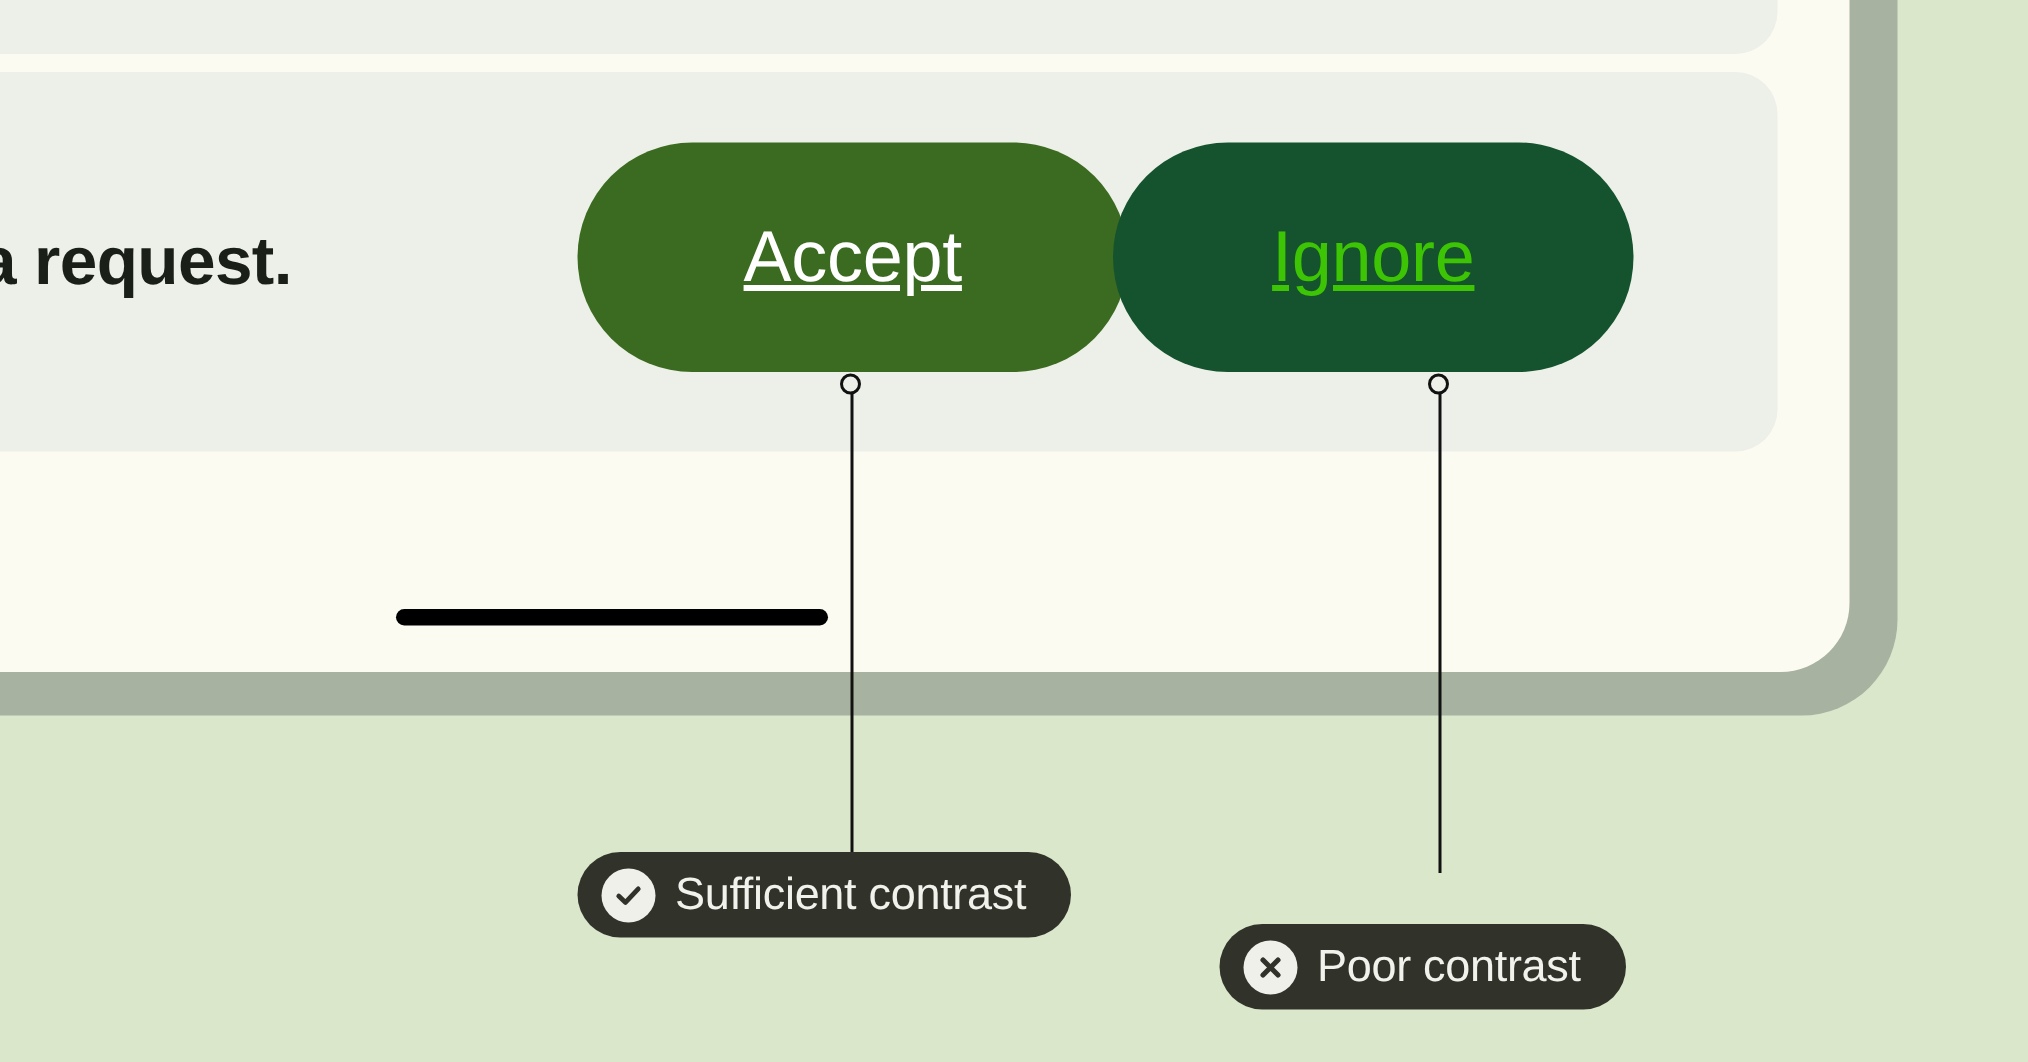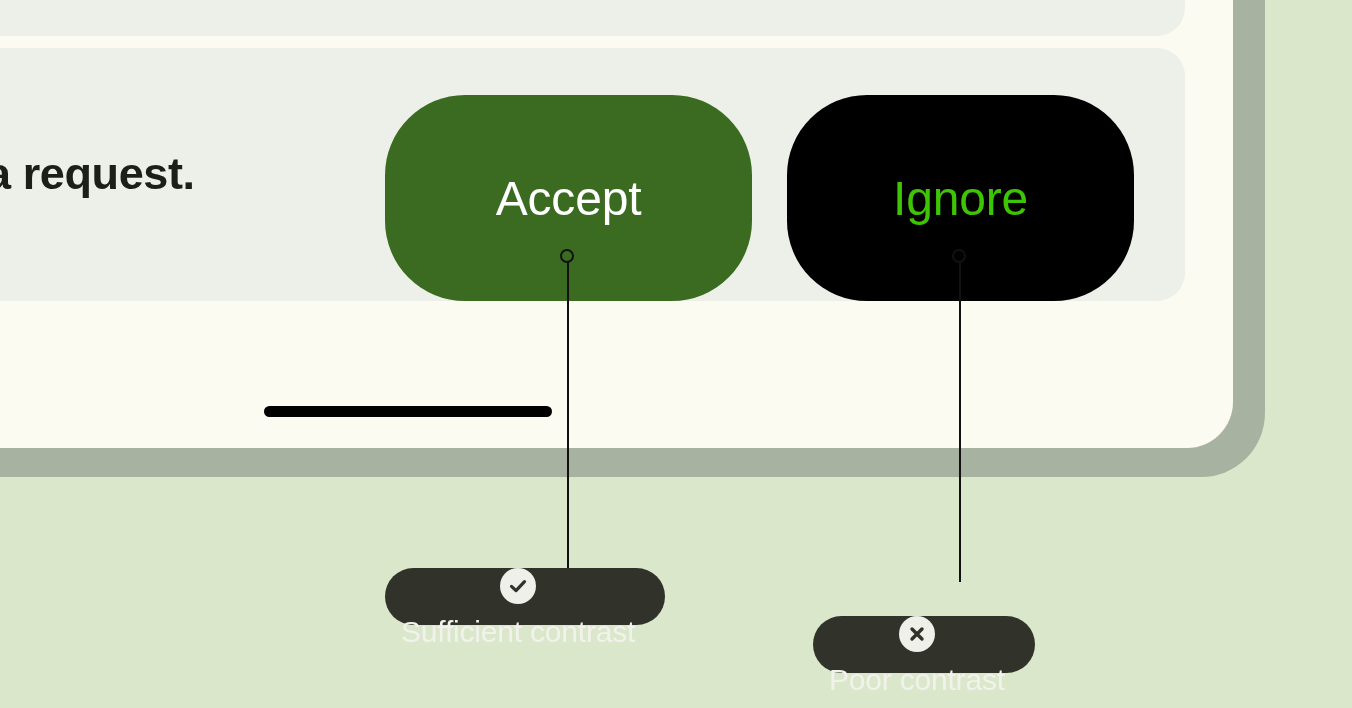--- a/index.html
+++ b/index.html
@@ -68,45 +68,46 @@
     font-weight: 700;
     color: #1a1f17;
     letter-spacing: -0.4px;
     white-space: nowrap;
   }
 
   
   .btn {
     position: absolute;
     top: 95px;
-    height: 206px;
+    height: 153px;
     border: none;
     border-radius: 80px;
     font-family: "Liberation Sans", sans-serif;
     font-size: 48px;
     font-weight: 400;
     letter-spacing: -0.2px;
     display: flex;
     align-items: center;
     justify-content: center;
     cursor: pointer;
     padding: 0;
+    text-decoration: underline;
   }
 
   .btn-accept {
     left: 385px;
     width: 367px;
     background: #3b6b20;
     color: #ffffff;
   }
 
   .btn-ignore {
-    left: 787px;
+    left: 742px;
     width: 347px;
-    background: #000000;
+    background: #14532d;
     color: #3dc404;
     text-align: right;
   }
 
   
   .home-indicator {
     position: absolute;
     left: 264px;
     top: 406px;
     width: 288px;
@@ -151,21 +152,20 @@
     position: absolute;
     top: 568px;
     height: 57px;
     background: #31332b;
     border-radius: 40px;
     display: flex;
     align-items: center;
     gap: 13px;
     padding: 0 30px 0 16px;
     white-space: nowrap;
-    flex-direction: column;
   }
 
   .pill-label {
     font-size: 30px;
     color: #f2f2ec;
     letter-spacing: -0.2px;
     line-height: 1;
   }
 
   .pill-icon {

